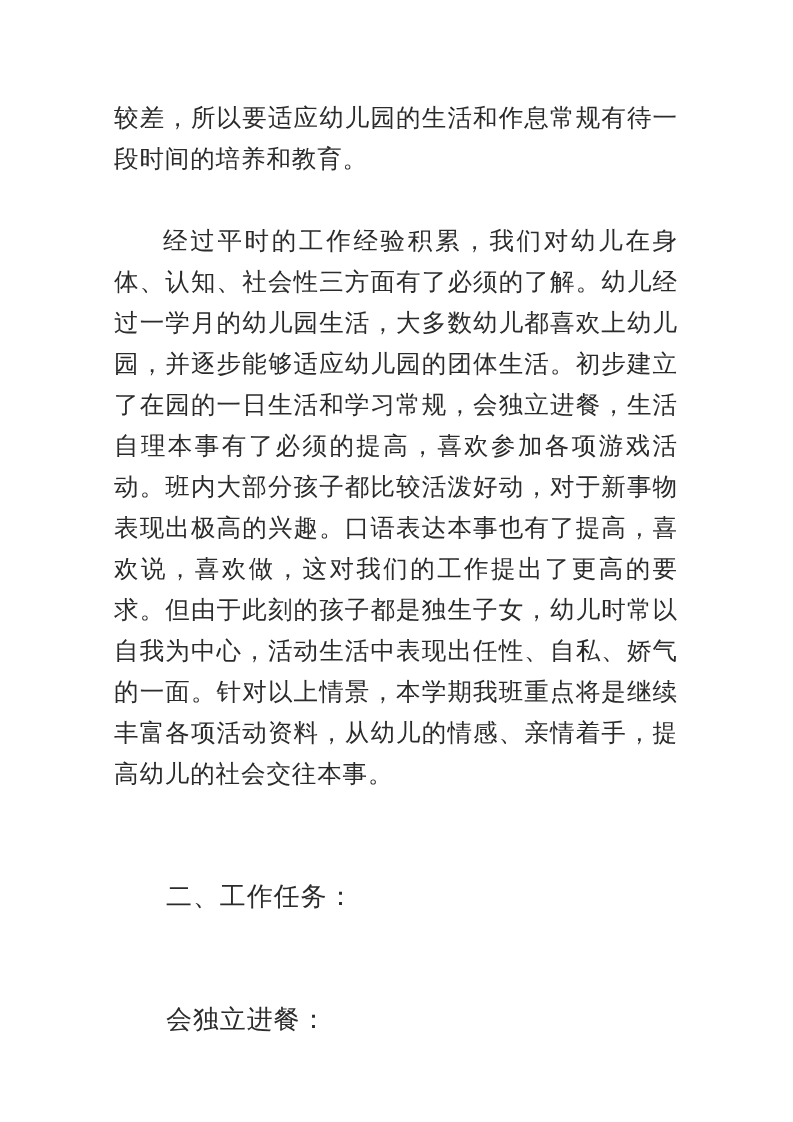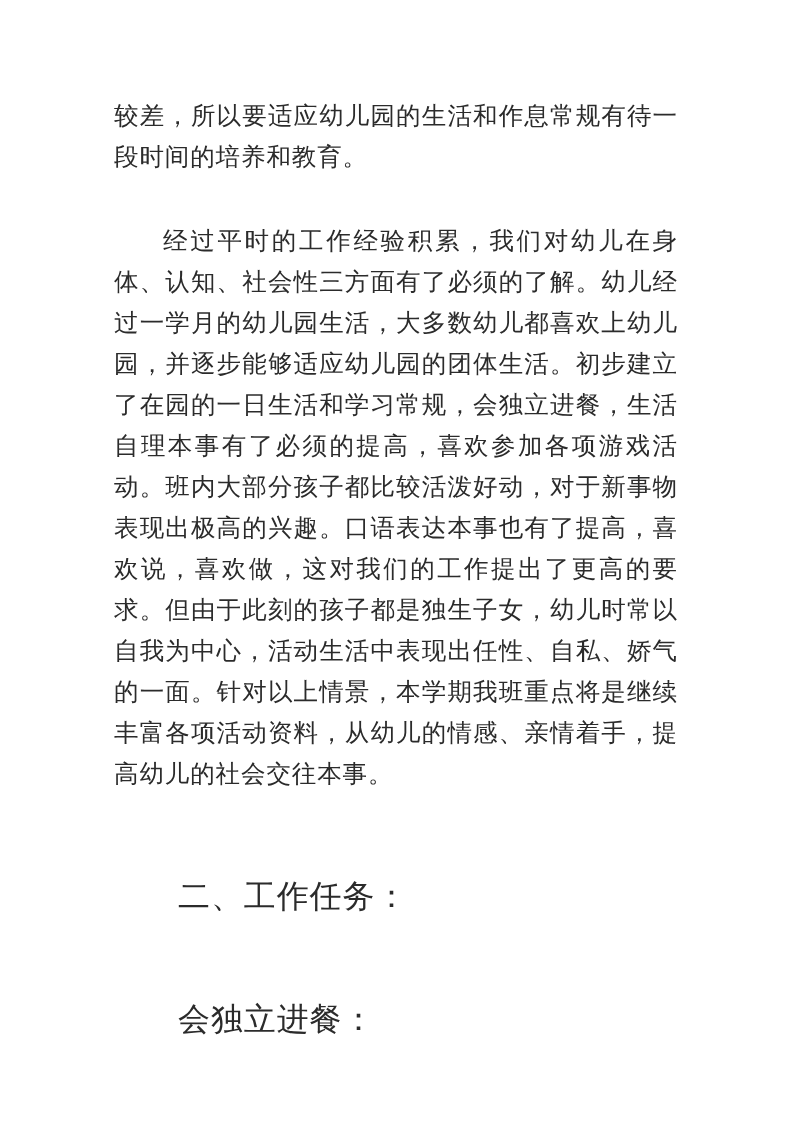--- a/index.html
+++ b/index.html
@@ -35,33 +35,32 @@
     text-align: justify;
     text-justify: inter-ideograph;
     letter-spacing: 0.9px;
     font-weight: 400;
     -webkit-font-smoothing: antialiased;
   }
 
   
   .para.cont {
     text-indent: 0;
-    font-family: Liberation Mono, monospace;
   }
 
   
   .para.indent {
     text-indent: 2em;
   }
 
   
   .heading {
     margin: 0;
     font-family: "DejaVu Serif", "Liberation Serif", serif;
-    font-size: 32px;
+    font-size: 26px;
     line-height: 41px;
     color: #2b2b2b;
     letter-spacing: 0.9px;
     text-indent: 2em;
     white-space: nowrap;
   }
 
   
   .gap-1 { height: 41px; }
   .gap-2 { height: 82px; }

